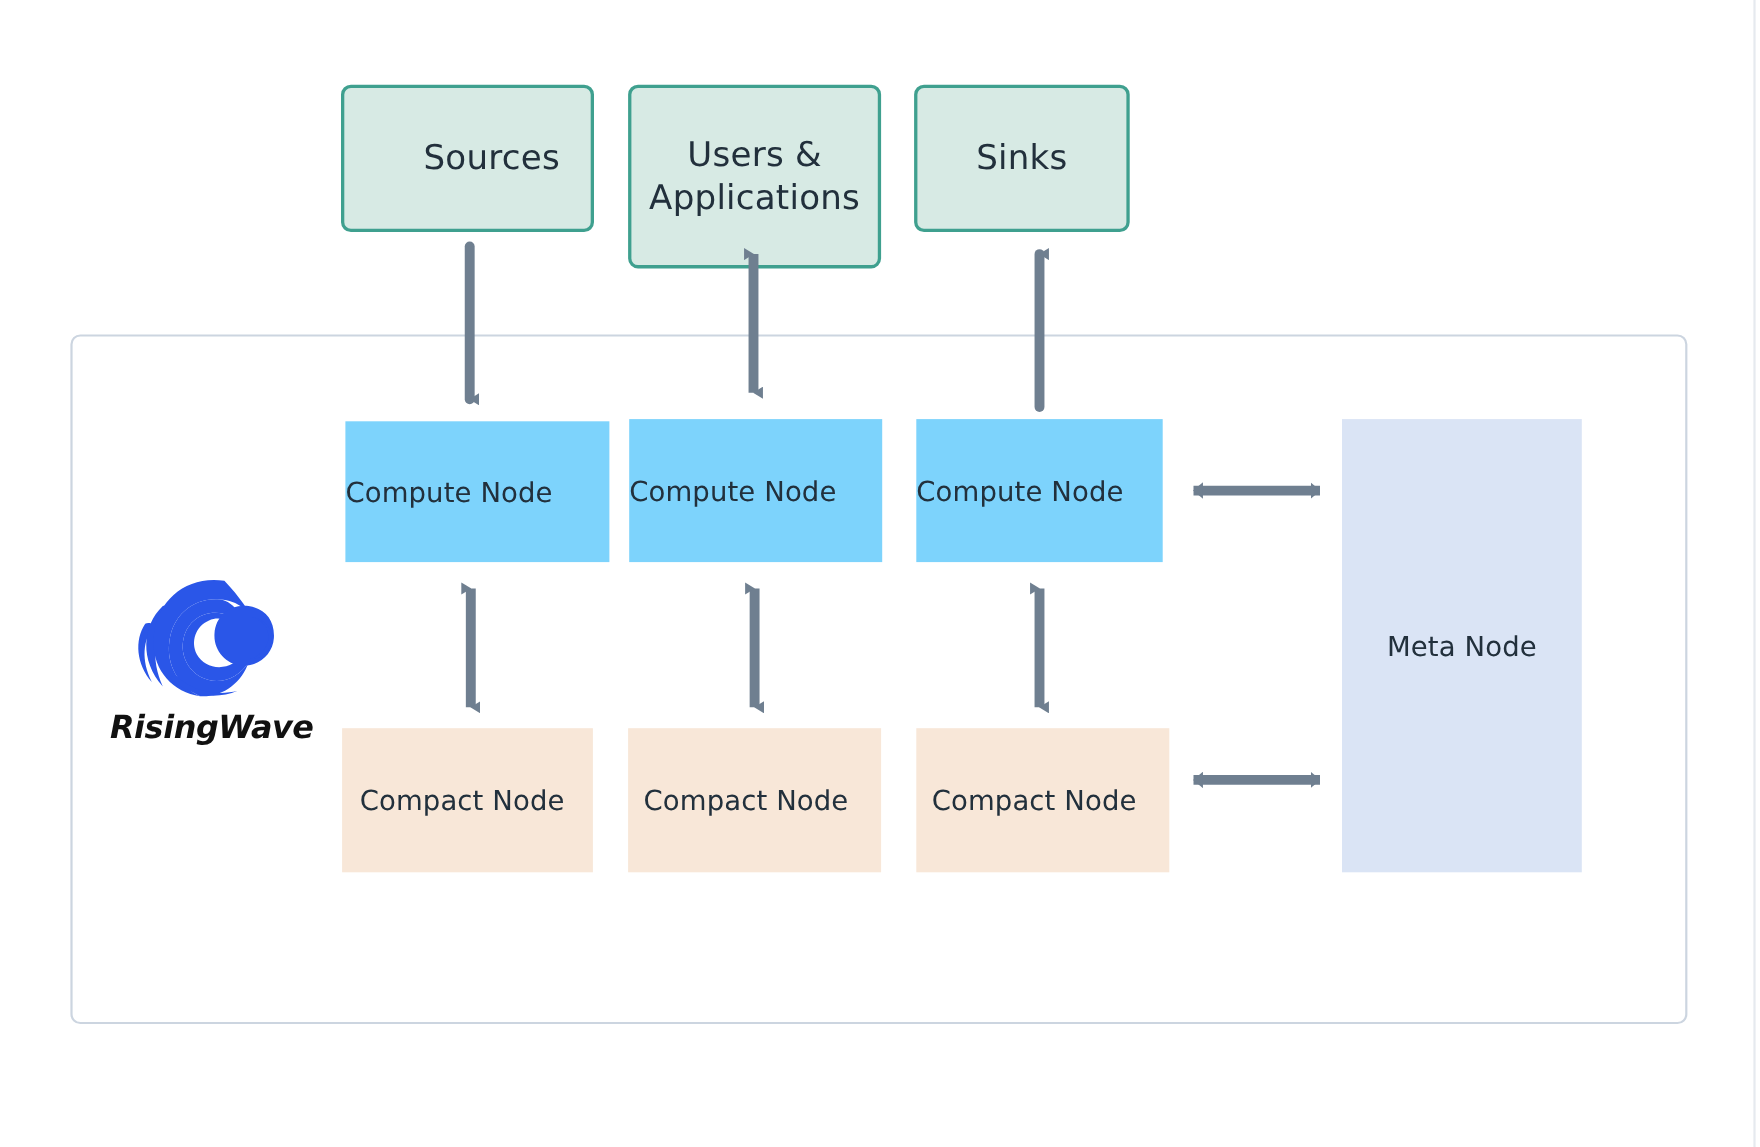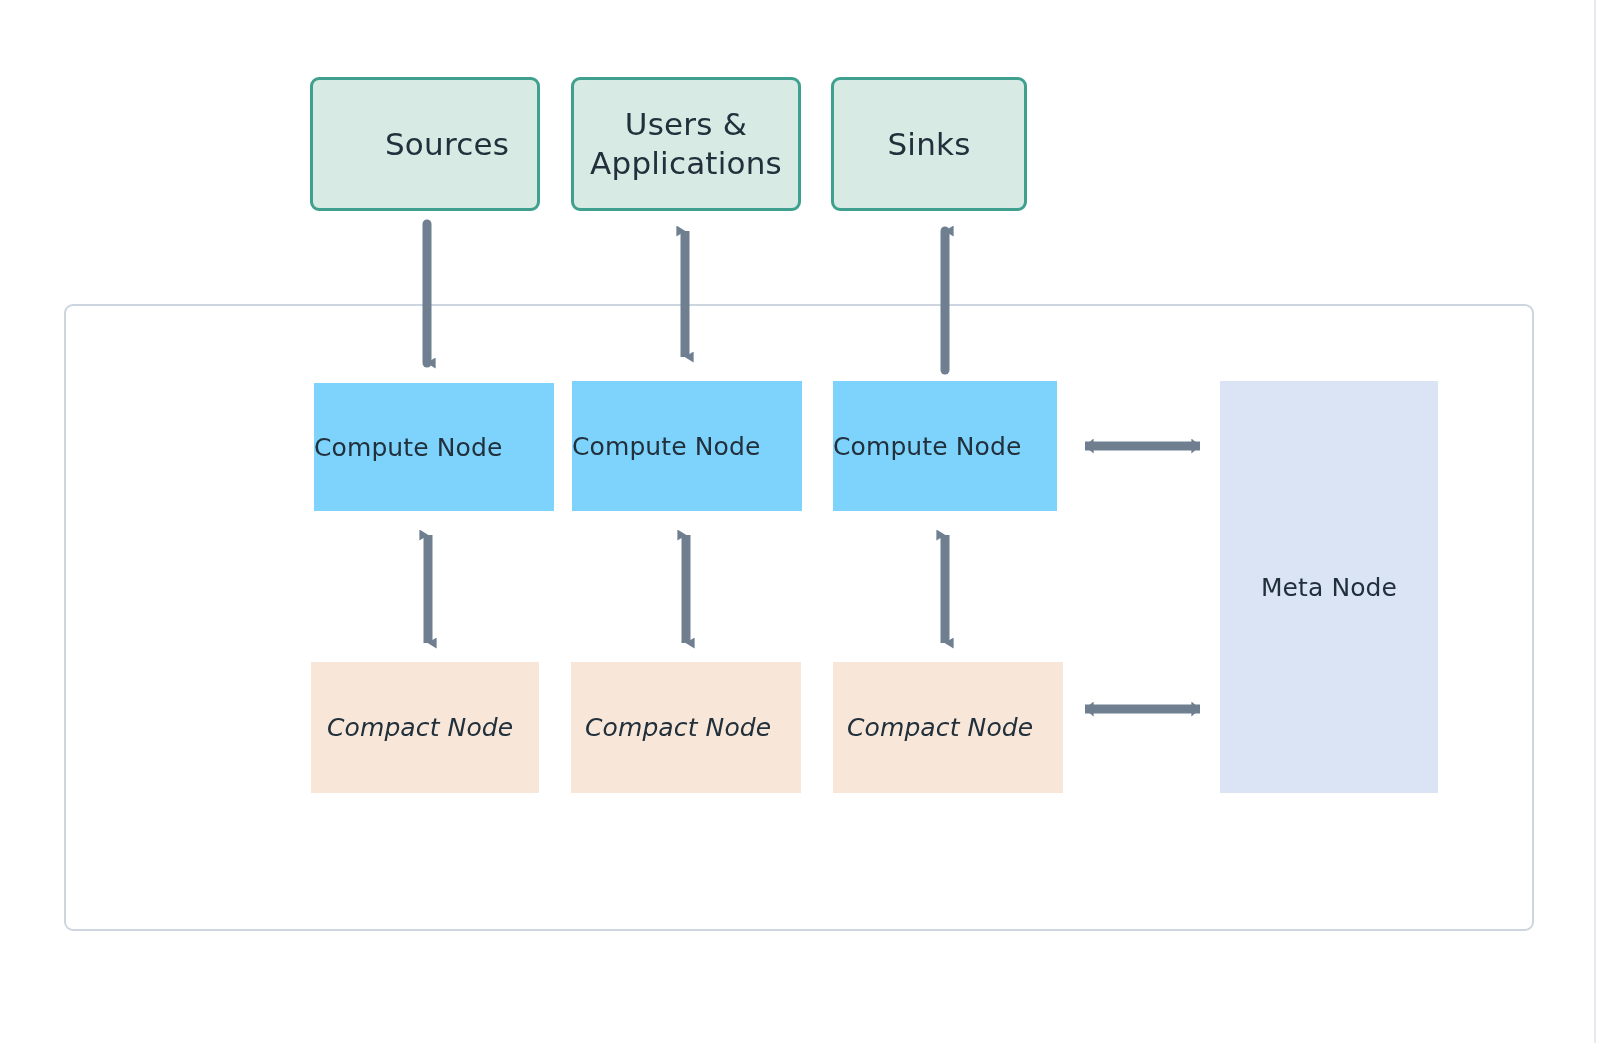--- a/index.html
+++ b/index.html
@@ -58,37 +58,37 @@
     justify-content: center;
     text-align: center;
     font-size: 31px;
     line-height: 1.25;
     color: #22303c;
     letter-spacing: 0.2px;
   }
   .ext-box span { display: block; }
 
   #ext-sources      { left: 310px; top: 77px;  width: 230px; height: 134px; padding-left: 44px; }
-  #ext-users        { left: 571px; top: 77px;  width: 230px; height: 134px; }
+  #ext-users        { left: 571px; top: 77px;  width: 230px; height: 167px; }
   #ext-sinks        { left: 831px; top: 77px;  width: 196px; height: 134px; }
 
   
   .node-box {
     position: absolute;
     box-sizing: border-box;
     display: flex;
     align-items: center;
     font-size: 25px;
     color: #22303c;
     letter-spacing: 0.1px;
   }
   .node-box .node-label { display: block; width: 100%; }
 
   .compute { background: #7dd3fc; }
-  .compact { background: #f8e7d8; font-style: italic; }
+  .compact { background: #f8e7d8; }
   .meta    { background: #dae4f5; }
 
   #compute-1 { left: 314px; top: 383px; width: 240px; height: 128px; justify-content: center; }
   #compute-2 { left: 572px; top: 381px; width: 230px; height: 130px; justify-content: center; }
   #compute-3 { left: 833px; top: 381px; width: 224px; height: 130px; justify-content: center; }
 
   #compact-1 { left: 311px; top: 662px; width: 228px; height: 131px; padding-left: 16px; }
   #compact-2 { left: 571px; top: 662px; width: 230px; height: 131px; padding-left: 14px; }
   #compact-3 { left: 833px; top: 662px; width: 230px; height: 131px; padding-left: 14px; }
 
@@ -153,20 +153,58 @@
       <span>Applications</span>
     </div>
   </div>
 
   <div class="ext-box" id="ext-sinks">
     <span>Sinks</span>
   </div>
 
   <div class="system-container"></div>
 
+  <div class="brand">
+    <div class="brand-mark">
+      <svg viewBox="0 0 160 118" width="160" height="118" xmlns="http://www.w3.org/2000/svg">
+        <g fill="#2a56e8">
+
+          <path d="M24 47 C14 62 16 84 30 100 C20 80 22 62 32 48 C29 46 26 46 24 47 Z"></path>
+
+          <path d="M40 31 C21 49 19 81 40 104 C29 80 31 54 49 36 C46 32 43 30 40 31 Z"></path>
+
+          <path d="M96 8 C63 3 36 24 32 56 C28 86 47 109 74 113
+                   C54 104 43 84 46 63 C49 39 68 23 92 25
+                   C110 26 123 38 126 54 C121 38 111 24 96 8 Z"></path>
+
+          <path d="M92 25 C68 23 49 39 46 63 C43 84 54 104 74 113
+                   C95 114 112 100 118 82 C110 95 95 102 81 98
+                   C64 93 55 76 59 60 C63 43 79 34 95 38
+                   C106 41 113 49 115 59 C116 44 106 27 92 25 Z"></path>
+
+          <path d="M95 38 C79 34 63 43 59 60 C55 76 64 93 81 98
+                   C95 102 110 95 118 82 C122 73 122 62 118 54
+                   C119 66 114 77 104 83 C92 90 77 86 71 75
+                   C65 63 70 49 82 44 C89 41 97 42 102 47
+                   C101 42 99 39 95 38 Z"></path>
+
+          <path d="M118 31 C101 29 88 40 87 56 C86 71 97 84 112 85
+                   C127 86 140 75 141 60 C142 44 133 33 118 31 Z
+                   M116 44 C106 43 99 50 98 59 C97 69 104 77 114 78
+                   C123 78 131 71 131 62 C132 52 125 45 116 44 Z"></path>
+
+          <path d="M121 41 C132 42 140 51 139 62 C138 72 129 80 119 79
+                   C130 76 137 67 136 57 C135 49 129 43 121 41 Z"></path>
+
+          <path d="M46 96 C62 112 87 117 108 108 C88 113 66 108 52 94 Z"></path>
+        </g>
+      </svg>
+    </div>
+    <div class="brand-word">RisingWave</div>
+  </div>
 
   <div class="node-box compute" id="compute-1">
     <span class="node-label">Compute Node</span>
   </div>
   <div class="node-box compute" id="compute-2">
     <span class="node-label">Compute Node</span>
   </div>
   <div class="node-box compute" id="compute-3">
     <span class="node-label">Compute Node</span>
   </div>

